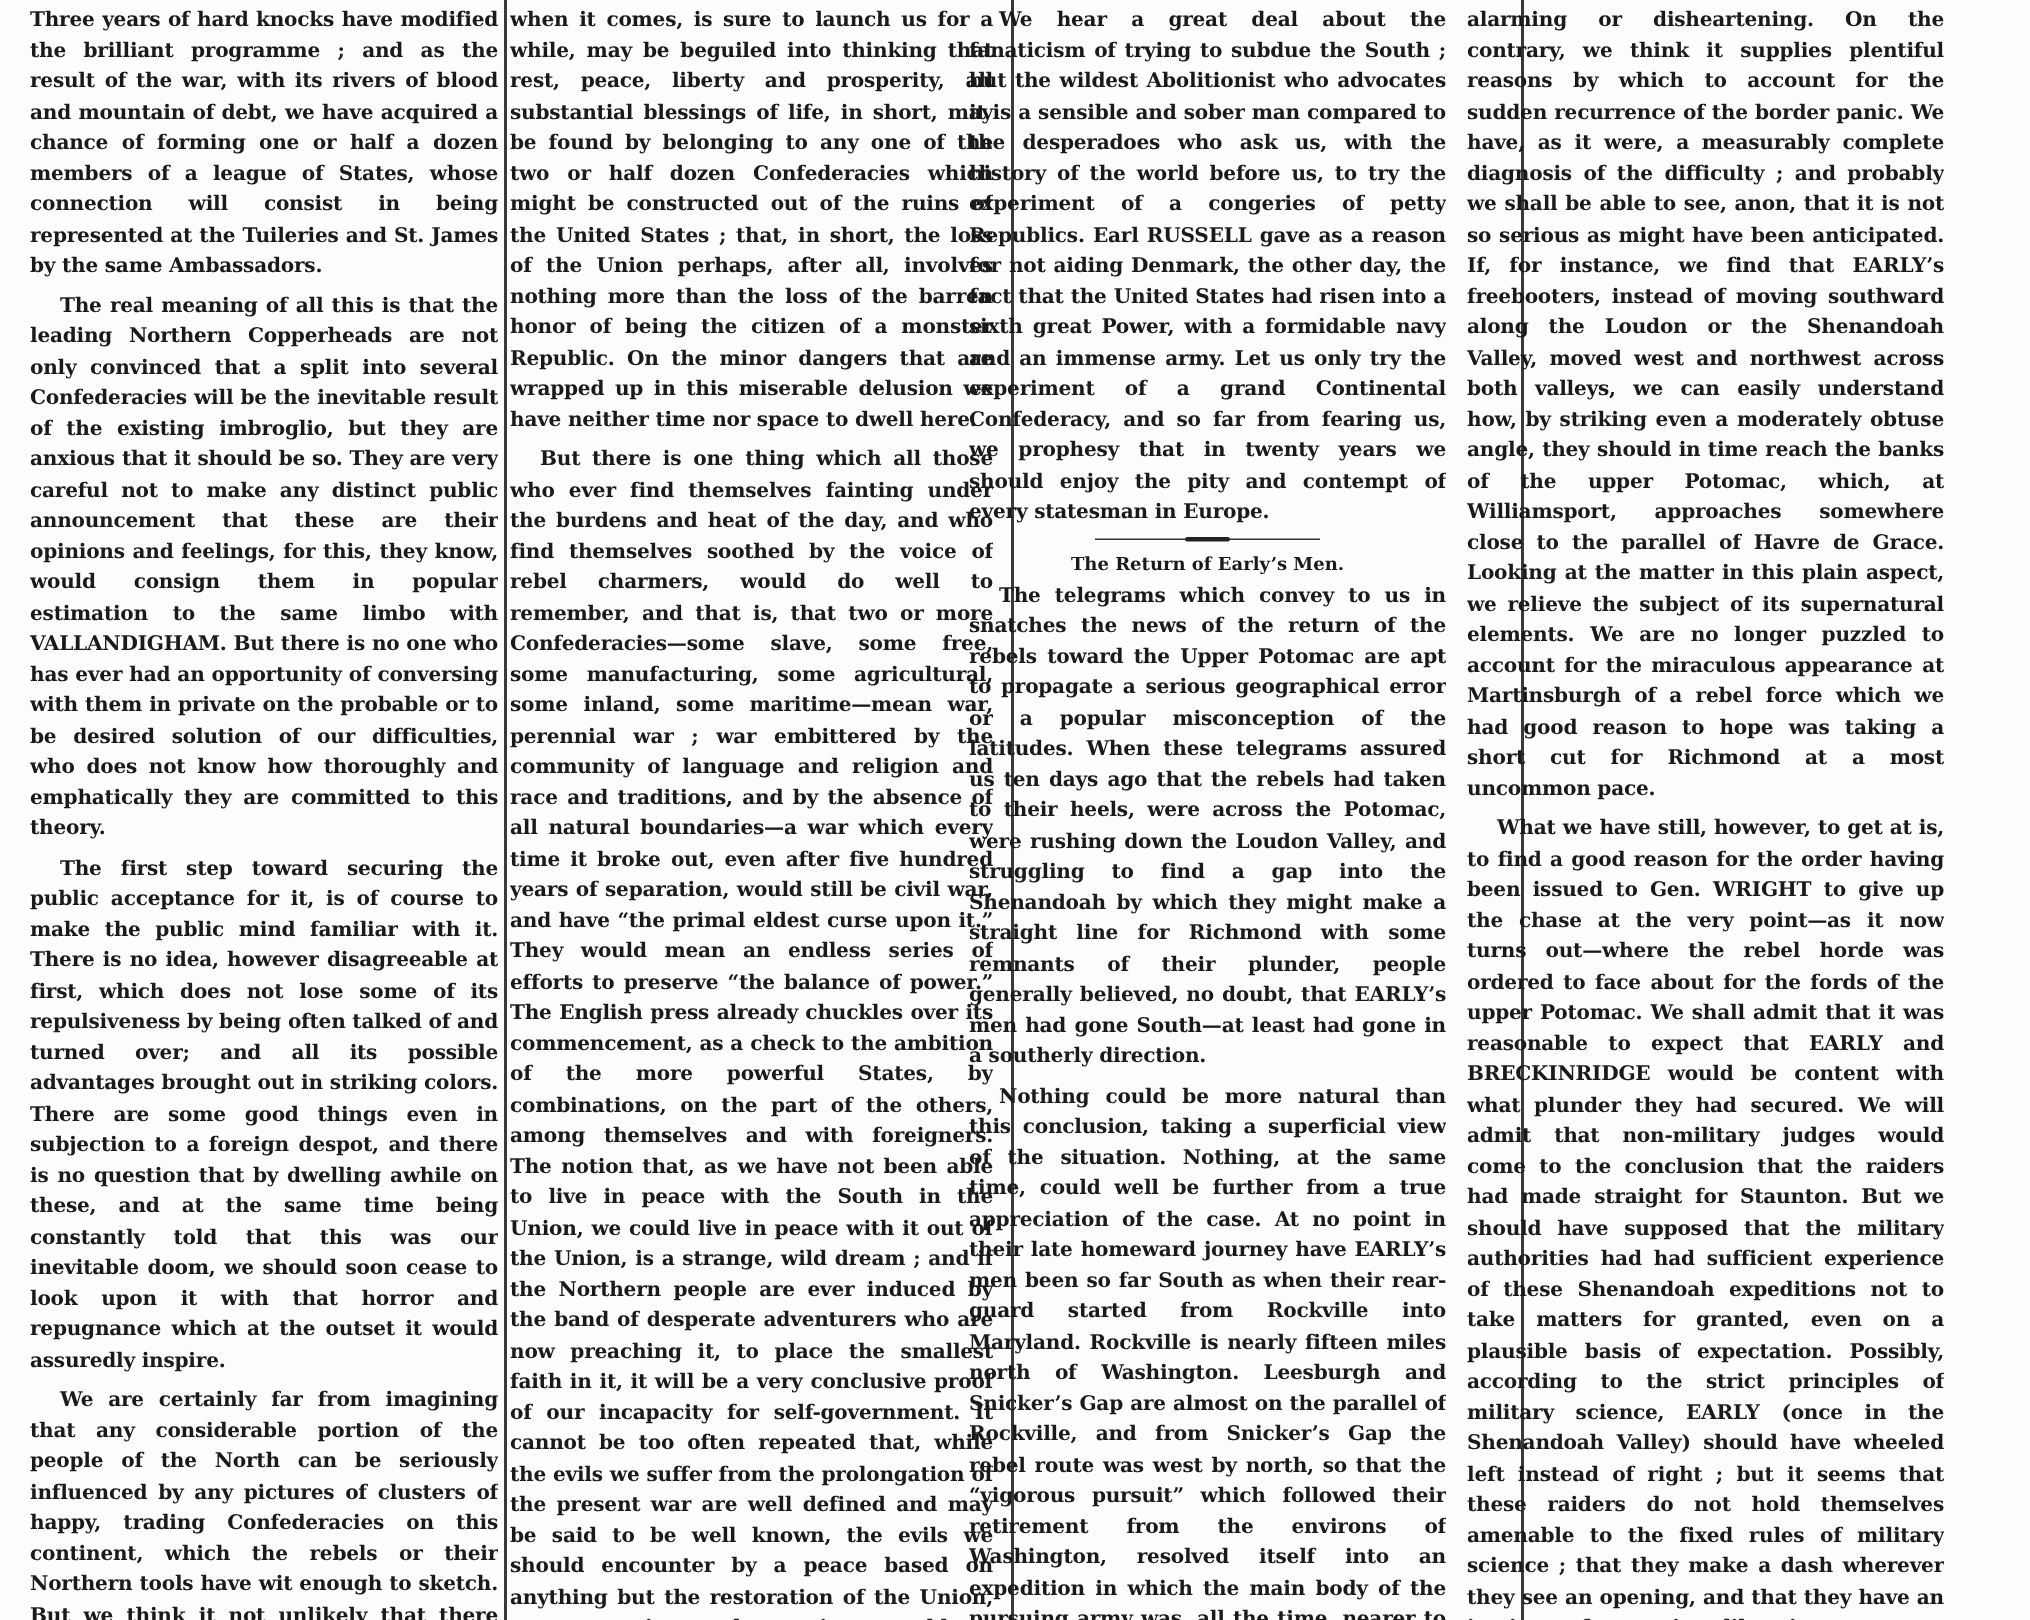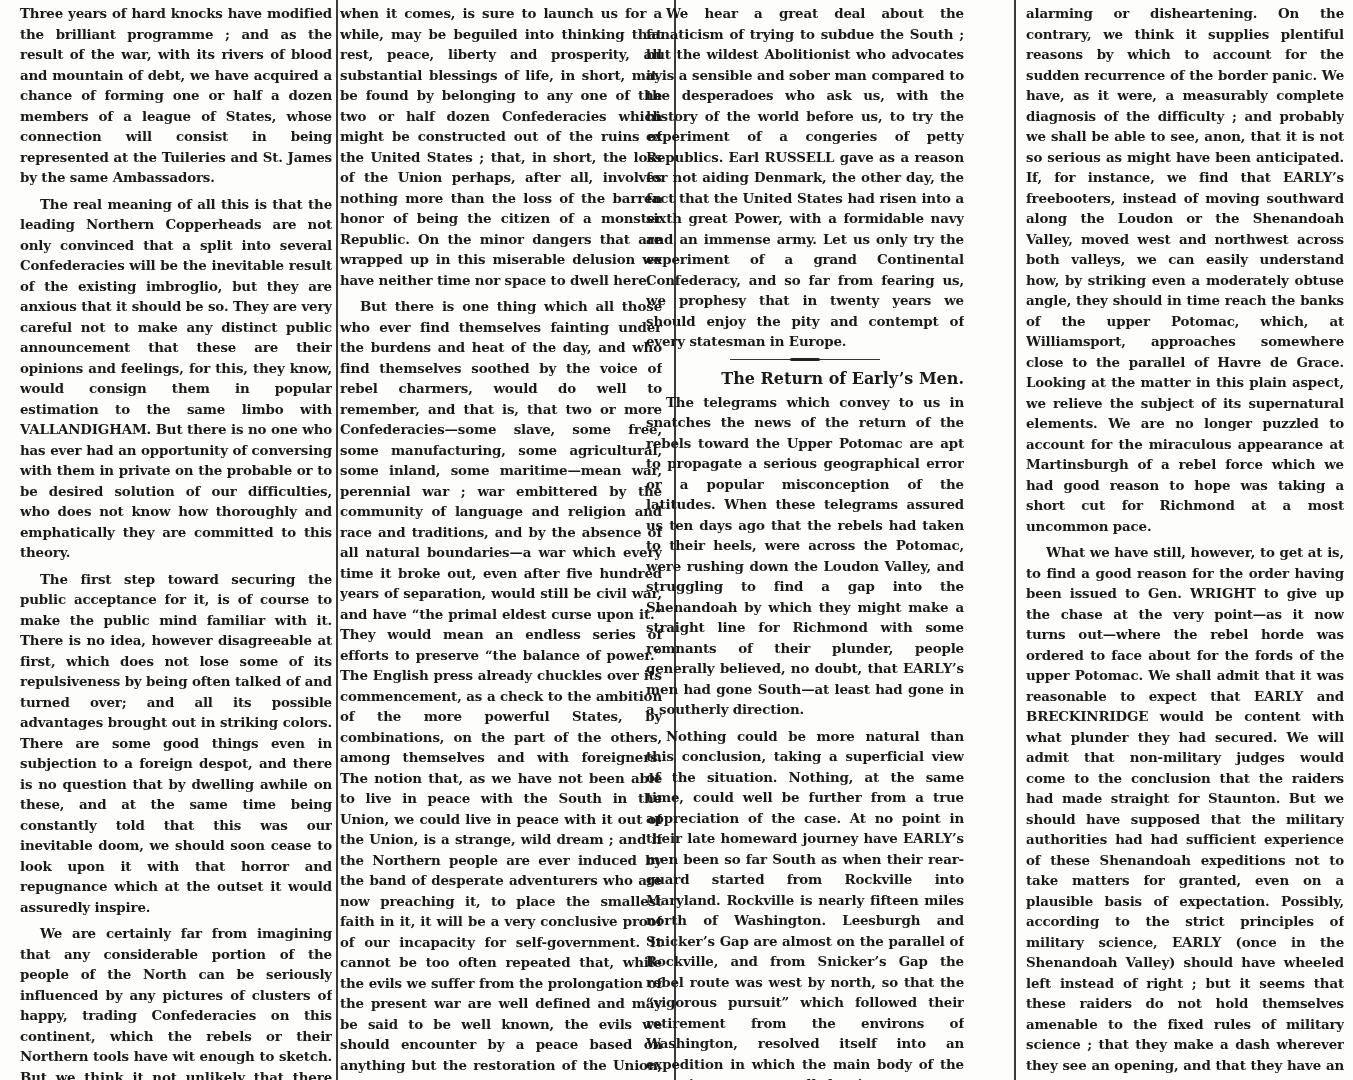--- a/index.html
+++ b/index.html
@@ -40,22 +40,22 @@
     width: 150px; height: 3px;
     position: relative;
   }
   .separator::before {
     content: ""; position: absolute; left: 0; right: 0; top: 1px; height: 1px; background: #333;
   }
   .separator::after {
     content: ""; position: absolute; left: 60px; width: 30px; top: 0; height: 3px; background: #222; border-radius: 2px;
   }
   .headline {
-    text-align: right;
-    font-size: 16px;
+    text-align: center;
+    font-size: 12px;
     font-weight: 700;
     margin: 2px 0 4px 0;
     font-family: "DejaVu Serif", serif;
   }
 </style>
 </head>
 <body>
 
 <div class="page">
 
@@ -79,18 +79,18 @@
     <p class="indent">We hear a great deal about the fanaticism of trying to subdue the South ; but the wildest Abolitionist who advocates it is a sensible and sober man compared to the desperadoes who ask us, with the history of the world before us, to try the experiment of a congeries of petty Republics. Earl RUSSELL gave as a reason for not aiding Denmark, the other day, the fact that the United States had risen into a sixth great Power, with a formidable navy and an immense army. Let us only try the experiment of a grand Continental Confederacy, and so far from fearing us, we prophesy that in twenty years we should enjoy the pity and contempt of every statesman in Europe.</p>
     <div class="separator"></div>
     <div class="headline">The Return of Early’s Men.</div>
     <p class="indent">The telegrams which convey to us in snatches the news of the return of the rebels toward the Upper Potomac are apt to propagate a serious geographical error or a popular misconception of the latitudes. When these telegrams assured us ten days ago that the rebels had taken to their heels, were across the Potomac, were rushing down the Loudon Valley, and struggling to find a gap into the Shenandoah by which they might make a straight line for Richmond with some remnants of their plunder, people generally believed, no doubt, that EARLY’s men had gone South—at least had gone in a southerly direction.</p>
     <p class="indent">Nothing could be more natural than this conclusion, taking a superficial view of the situation. Nothing, at the same time, could well be further from a true appreciation of the case. At no point in their late homeward journey have EARLY’s men been so far South as when their rear-guard started from Rockville into Maryland. Rockville is nearly fifteen miles north of Washington. Leesburgh and Snicker’s Gap are almost on the parallel of Rockville, and from Snicker’s Gap the rebel route was west by north, so that the “vigorous pursuit” which followed their retirement from the environs of Washington, resolved itself into an expedition in which the main body of the pursuing army was, all the time, nearer to Richmond than the rebels themselves.</p>
 
   </div>
 
   <div class="rule" style="left:1014px;"></div>
 
-  <div class="col" id="col3" style="left:1026px;width:318px;">
+  <div class="col" id="col3" style="left:978px;width:318px;">
     <p class="cont">alarming or disheartening. On the contrary, we think it supplies plentiful reasons by which to account for the sudden recurrence of the border panic. We have, as it were, a measurably complete diagnosis of the difficulty ; and probably we shall be able to see, anon, that it is not so serious as might have been anticipated. If, for instance, we find that EARLY’s freebooters, instead of moving southward along the Loudon or the Shenandoah Valley, moved west and northwest across both valleys, we can easily understand how, by striking even a moderately obtuse angle, they should in time reach the banks of the upper Potomac, which, at Williamsport, approaches somewhere close to the parallel of Havre de Grace. Looking at the matter in this plain aspect, we relieve the subject of its supernatural elements. We are no longer puzzled to account for the miraculous appearance at Martinsburgh of a rebel force which we had good reason to hope was taking a short cut for Richmond at a most uncommon pace.</p>
     <p class="indent">What we have still, however, to get at is, to find a good reason for the order having been issued to Gen. WRIGHT to give up the chase at the very point—as it now turns out—where the rebel horde was ordered to face about for the fords of the upper Potomac. We shall admit that it was reasonable to expect that EARLY and BRECKINRIDGE would be content with what plunder they had secured. We will admit that non-military judges would come to the conclusion that the raiders had made straight for Staunton. But we should have supposed that the military authorities had had sufficient experience of these Shenandoah expeditions not to take matters for granted, even on a plausible basis of expectation. Possibly, according to the strict principles of military science, EARLY (once in the Shenandoah Valley) should have wheeled left instead of right ; but it seems that these raiders do not hold themselves amenable to the fixed rules of military science ; that they make a dash wherever they see an opening, and that they have an instinct of pouncing like tigers upon a weak garrison or detachment such as that brave band under AVERILL and CROOK at Winchester. And even if this new incursion should come to nothing more alarming</p>
   </div>
 
 </div>
 
 </body></html>

